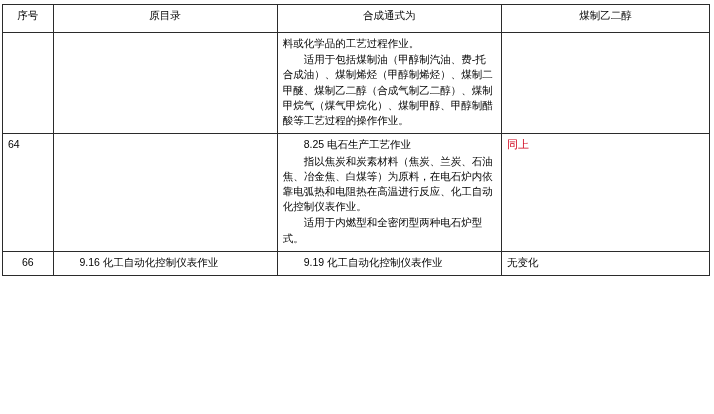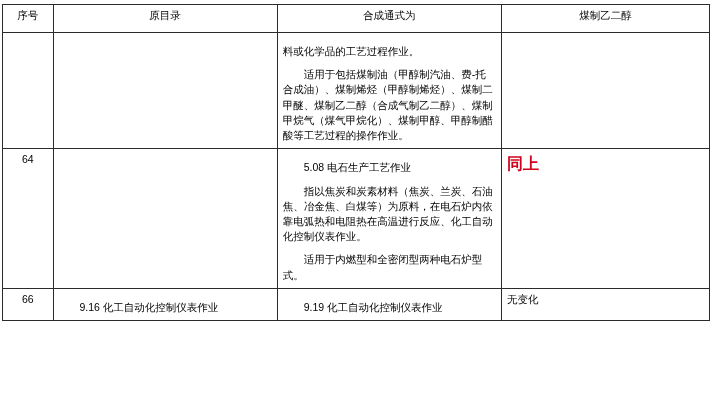--- a/index.html
+++ b/index.html
@@ -40,39 +40,38 @@
   .col-note  { width: 206px; }
 
   thead td {
     text-align: center;
     font-size: 11px;
     height: 20px;
     padding-top: 4px;
     padding-bottom: 4px;
   }
   .seq {
-    text-align: center;
+    text-align: left;
     font-size: 11px;
     padding-top: 70px;
   }
   .seq-mid {
     text-align: center;
     font-size: 11px;
     vertical-align: middle;
   }
   .para {
-    margin: 8px 0 1px 0;
+    margin: 0 0 1px 0;
   }
   .indent {
     text-indent: 21px;
   }
   .note-red {
     color: #d0021b;
-    font-size: 16px;
-    font-weight: bold;
+    font-size: 11px;
   }
   .note-plain {
     color: #000000;
     font-size: 10.5px;
   }
   .tight { line-height: 1.42; }
 </style>
 </head>
 <body>
 
@@ -101,21 +100,21 @@
           <p class="para">料或化学品的工艺过程作业。</p>
           <p class="para indent">适用于包括煤制油（甲醇制汽油、费-托合成油）、煤制烯烃（甲醇制烯烃）、煤制二甲醚、煤制乙二醇（合成气制乙二醇）、煤制甲烷气（煤气甲烷化）、煤制甲醇、甲醇制醋酸等工艺过程的操作作业。</p>
         </td>
         <td></td>
       </tr>
 
       <tr>
         <td class="seq">64</td>
         <td></td>
         <td class="tight">
-          <p class="para indent">5.08 电石生产工艺作业</p>
+          <p class="para indent">8.25 电石生产工艺作业</p>
           <p class="para indent">指以焦炭和炭素材料（焦炭、兰炭、石油焦、冶金焦、白煤等）为原料，在电石炉内依靠电弧热和电阻热在高温进行反应、化工自动化控制仪表作业。</p>
           <p class="para indent">适用于内燃型和全密闭型两种电石炉型式。</p>
         </td>
         <td>
           <span class="note-red">同上</span>
         </td>
       </tr>
 
 
       <tr>

